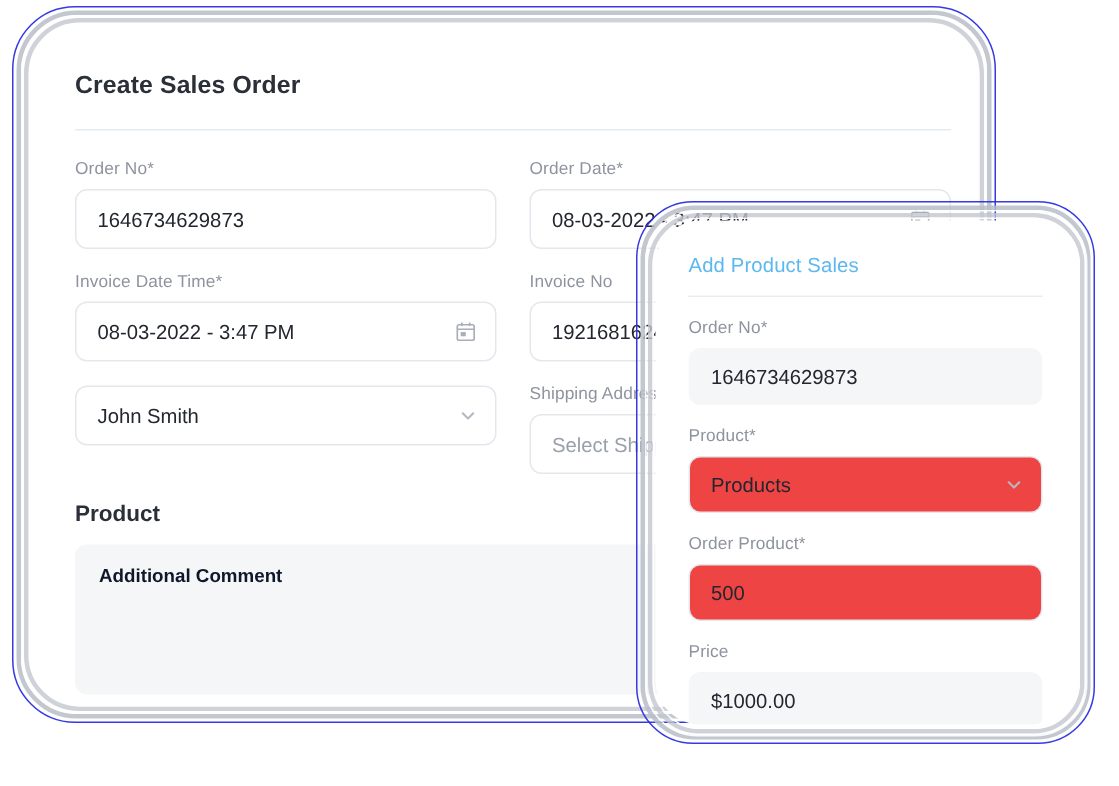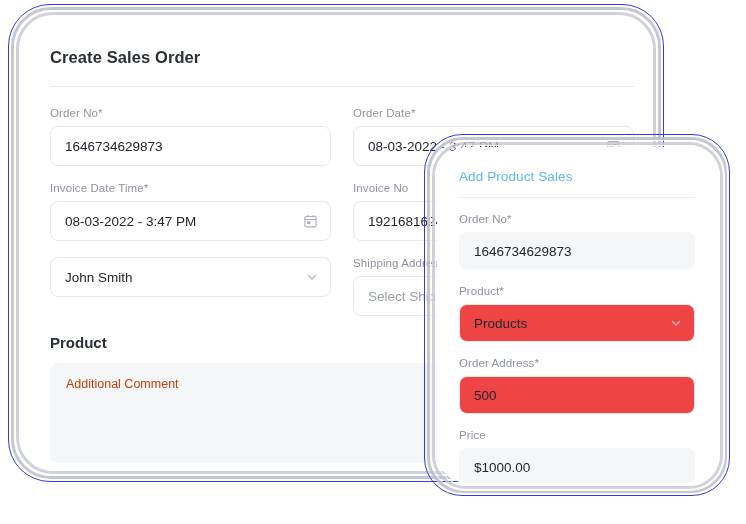--- a/index.html
+++ b/index.html
@@ -101,21 +101,22 @@
     color:#2b2f38;
   }
   .textarea {
     margin-top:12px;
     width:584px;
     height:100px;
     background:#f5f6f8;
     border-radius:8px;
     padding:14px 16px;
     font-size:12.5px;
-    color:#c2410c;
+    color:#0f172a;
+    font-weight:bold;
   }
 
   
   #overlay-card-shell {
     left:437px; top:147px;
     width:280px; height:336px;
     z-index:5;
   }
   #overlay-card-shell .glow.g1 { inset:-13px; border-radius:38px; }
   #overlay-card-shell .glow.g2 { inset:-10px; border-radius:36px; }
@@ -292,21 +293,21 @@
             <span class="val">Products</span>
             <span class="trail ico">
               <svg width="12" height="12" viewBox="0 0 12 12" fill="none" stroke="#b3b8c2" stroke-width="1.4" stroke-linecap="round" stroke-linejoin="round">
                 <polyline points="2.5,4.5 6,8 9.5,4.5"></polyline>
               </svg>
             </span>
           </div>
         </div>
 
         <div class="ov-field">
-          <div class="ov-label">Order Address*</div>
+          <div class="ov-label">Order Product*</div>
           <div class="ov-control">
             <span class="val">500</span>
           </div>
         </div>
 
         <div class="ov-field">
           <div class="ov-label">Price</div>
           <div class="ov-control readonly">
             <span class="val">$1000.00</span>
           </div>

